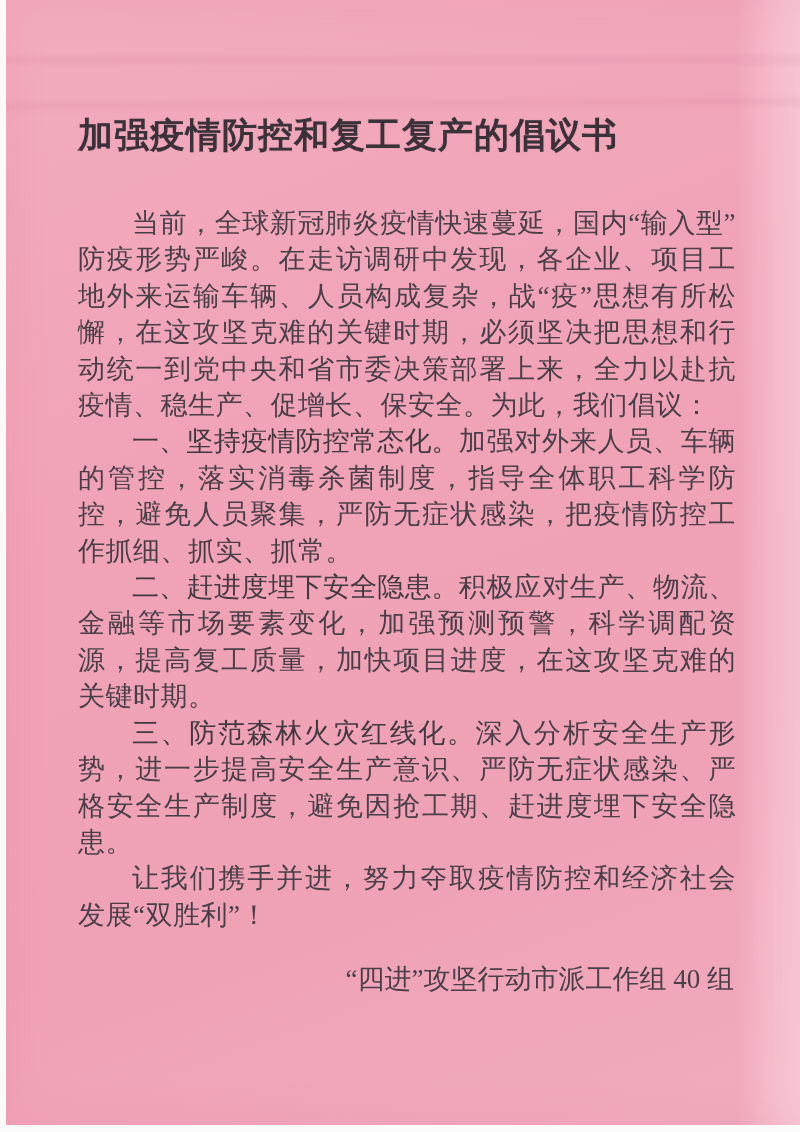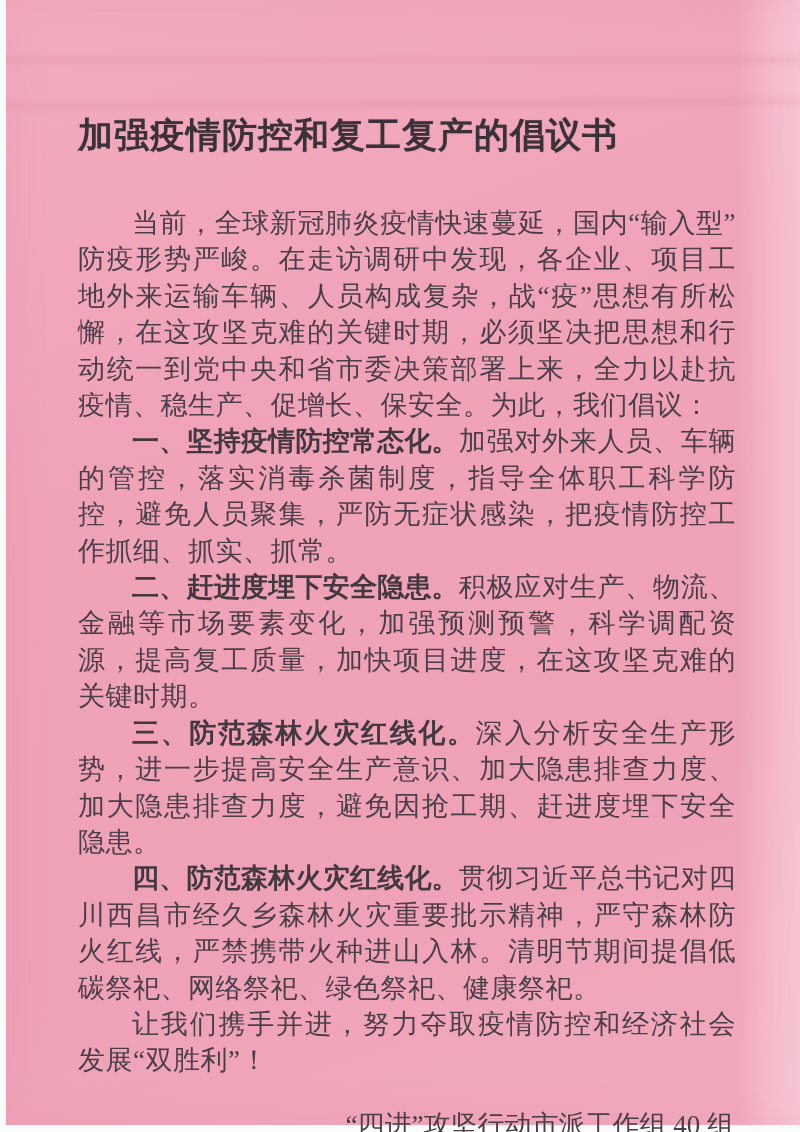--- a/index.html
+++ b/index.html
@@ -59,21 +59,21 @@
     font-size: 27px;
     line-height: 36.4px;
     color: #4a3f48;
     text-align: justify;
     text-justify: inter-character;
     text-indent: 2em;
     letter-spacing: 0.5px;
   }
   p.para strong {
     font-family: "Liberation Sans", "DejaVu Sans", sans-serif;
-    font-weight: 700;
+    font-weight: 400;
     color: #423840;
     letter-spacing: 0;
   }
   .sig-block {
     margin-top: 26px;
     display: flex;
     justify-content: flex-end;
     padding-right: 2px;
   }
   .sig-inner {
@@ -100,26 +100,23 @@
 
       <p class="para">
         <strong>一、坚持疫情防控常态化。</strong><span>加强对外来人员、车辆的管控，落实消毒杀菌制度，指导全体职工科学防控，避免人员聚集，严防无症状感染，把疫情防控工作抓细、抓实、抓常。</span>
       </p>
 
       <p class="para">
         <strong>二、赶进度埋下安全隐患。</strong><span>积极应对生产、物流、金融等市场要素变化，加强预测预警，科学调配资源，提高复工质量，加快项目进度，在这攻坚克难的关键时期。</span>
       </p>
 
       <p class="para">
-        <strong>三、防范森林火灾红线化。</strong><span>深入分析安全生产形势，进一步提高安全生产意识、加大隐患排查力度、加大隐患排查力度，避免因抢工期、赶进度埋下安全隐患。</span>
+        <strong>三、防范森林火灾红线化。</strong><span>深入分析安全生产形势，进一步提高安全生产意识、严防无症状感染、严格安全生产制度，避免因抢工期、赶进度埋下安全隐患。</span>
       </p>
 
-      <p class="para">
-        <strong>四、防范森林火灾红线化。</strong><span>贯彻习近平总书记对四川西昌市经久乡森林火灾重要批示精神，严守森林防火红线，严禁携带火种进山入林。清明节期间提倡低碳祭祀、网络祭祀、绿色祭祀、健康祭祀。</span>
-      </p>
 
       <p class="para">让我们携手并进，努力夺取疫情防控和经济社会发展“双胜利”！</p>
 
       <div class="sig-block">
         <div class="sig-inner">
           <div class="sig-line">“四进”攻坚行动市派工作组 40 组</div>
 
         </div>
       </div>
     </div>

